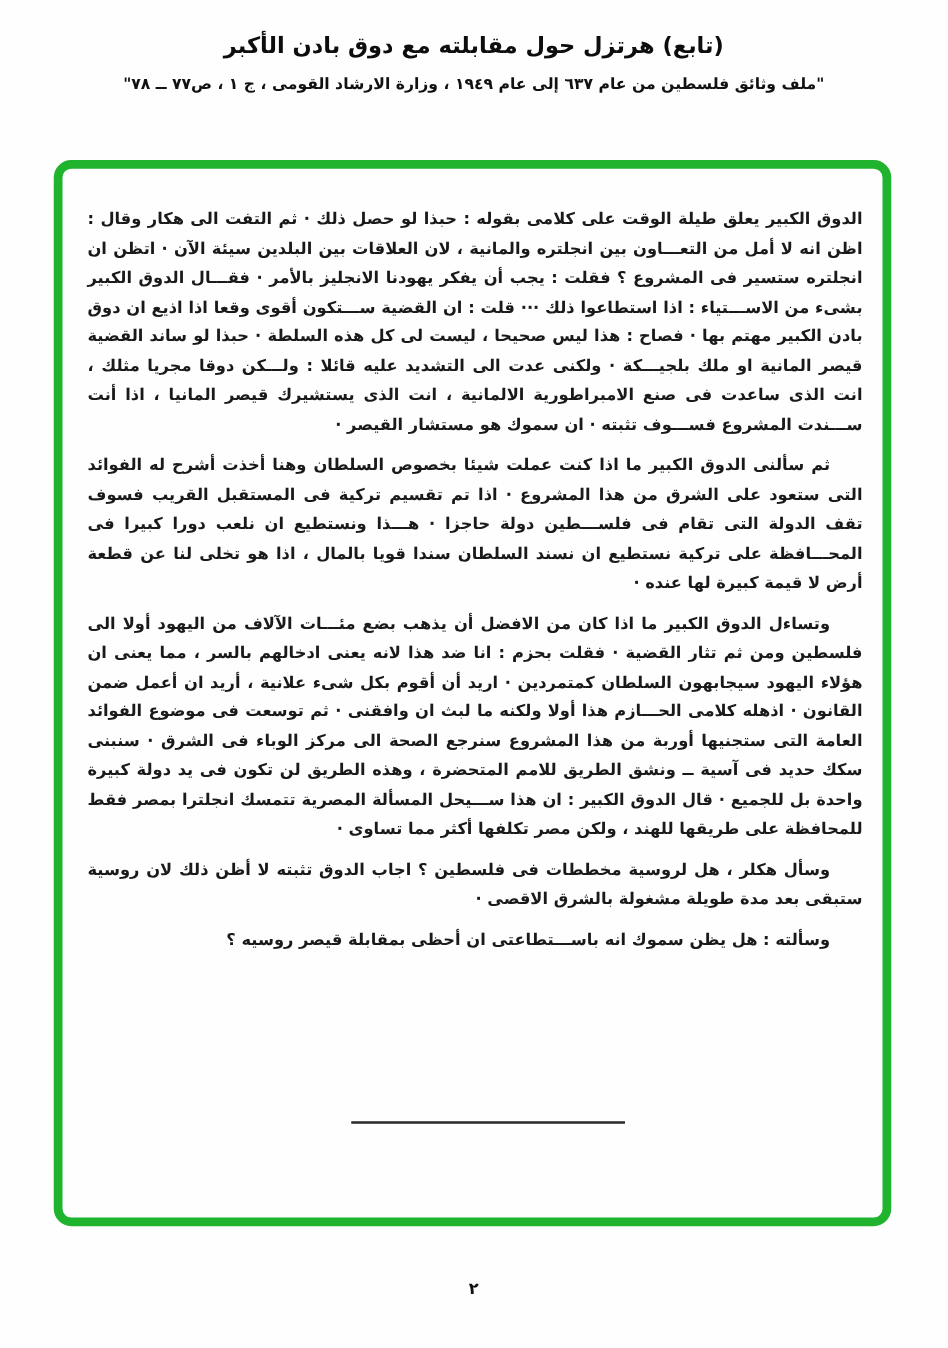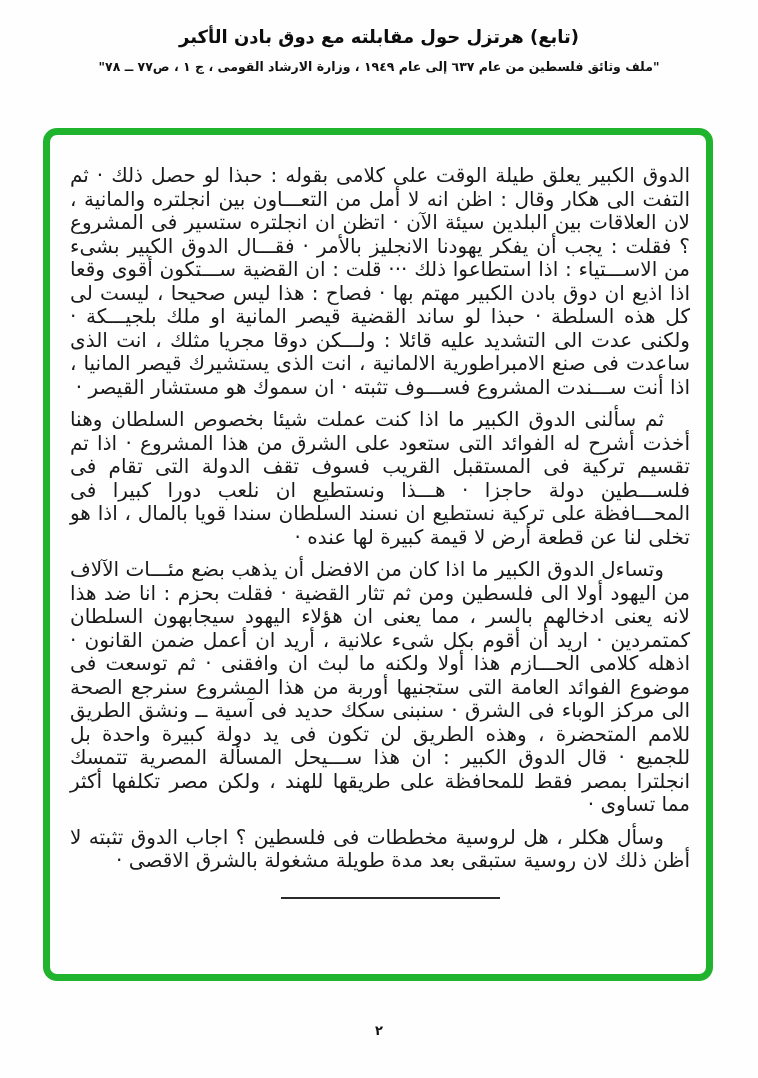--- a/index.html
+++ b/index.html
@@ -46,23 +46,24 @@
     border-radius: 14px;
     background: transparent;
   }
   .text-block {
     position: absolute;
     top: 164px;
     right: 68px;
     width: 620px;
     direction: rtl;
     text-align: justify;
-    font-size: 20px;
+    font-size: 13px;
     line-height: 23.5px;
     color: #1a1a1a;
+    font-weight: bold;
   }
   .text-block p {
     margin: 0 0 9px 0;
   }
   .text-block p.indent {
     text-indent: 26px;
   }
   .separator {
     position: absolute;
     left: 281px;
@@ -92,19 +93,20 @@
   <div class="doc-source">"ملف وثائق فلسطين من عام ٦٣٧ إلى عام ١٩٤٩ ، وزارة الارشاد القومى ، ج ١ ، ص٧٧ ــ ٧٨"</div>
 </div>
 
 <div class="highlight-box" style="border-color: rgb(31, 179, 46);"></div>
 
 <div class="text-block">
   <p>الدوق الكبير يعلق طيلة الوقت على كلامى بقوله : حبذا لو حصل ذلك · ثم التفت الى هكار وقال : اظن انه لا أمل من التعـــاون بين انجلتره والمانية ، لان العلاقات بين البلدين سيئة الآن · اتظن ان انجلتره ستسير فى المشروع ؟ فقلت : يجب أن يفكر يهودنا الانجليز بالأمر · فقـــال الدوق الكبير بشىء من الاســـتياء : اذا استطاعوا ذلك ··· قلت : ان القضية ســـتكون أقوى وقعا اذا اذيع ان دوق بادن الكبير مهتم بها · فصاح : هذا ليس صحيحا ، ليست لى كل هذه السلطة · حبذا لو ساند القضية قيصر المانية او ملك بلجيـــكة · ولكنى عدت الى التشديد عليه قائلا : ولـــكن دوقا مجريا مثلك ، انت الذى ساعدت فى صنع الامبراطورية الالمانية ، انت الذى يستشيرك قيصر المانيا ، اذا أنت ســـندت المشروع فســـوف تثبته · ان سموك هو مستشار القيصر ·</p>
   <p class="indent">ثم سألنى الدوق الكبير ما اذا كنت عملت شيئا بخصوص السلطان وهنا أخذت أشرح له الفوائد التى ستعود على الشرق من هذا المشروع · اذا تم تقسيم تركية فى المستقبل القريب فسوف تقف الدولة التى تقام فى فلســـطين دولة حاجزا · هـــذا ونستطيع ان نلعب دورا كبيرا فى المحـــافظة على تركية نستطيع ان نسند السلطان سندا قويا بالمال ، اذا هو تخلى لنا عن قطعة أرض لا قيمة كبيرة لها عنده ·</p>
   <p class="indent">وتساءل الدوق الكبير ما اذا كان من الافضل أن يذهب بضع مئـــات الآلاف من اليهود أولا الى فلسطين ومن ثم تثار القضية · فقلت بحزم : انا ضد هذا لانه يعنى ادخالهم بالسر ، مما يعنى ان هؤلاء اليهود سيجابهون السلطان كمتمردين · اريد أن أقوم بكل شىء علانية ، أريد ان أعمل ضمن القانون · اذهله كلامى الحـــازم هذا أولا ولكنه ما لبث ان وافقنى · ثم توسعت فى موضوع الفوائد العامة التى ستجنيها أوربة من هذا المشروع سنرجع الصحة الى مركز الوباء فى الشرق · سنبنى سكك حديد فى آسية ــ ونشق الطريق للامم المتحضرة ، وهذه الطريق لن تكون فى يد دولة كبيرة واحدة بل للجميع · قال الدوق الكبير : ان هذا ســـيحل المسألة المصرية تتمسك انجلترا بمصر فقط للمحافظة على طريقها للهند ، ولكن مصر تكلفها أكثر مما تساوى ·</p>
   <p class="indent">وسأل هكلر ، هل لروسية مخططات فى فلسطين ؟ اجاب الدوق تثبته لا أظن ذلك لان روسية ستبقى بعد مدة طويلة مشغولة بالشرق الاقصى ·</p>
+  <p class="indent">وسألته : هل يظن سموك انه باســـتطاعتى ان أحظى بمقابلة قيصر روسيه ؟</p>
 </div>
 
 <div class="separator"></div>
 
 <div class="page-footer">
   <span class="page-number">٢</span>
 </div>
 
 </body></html>

